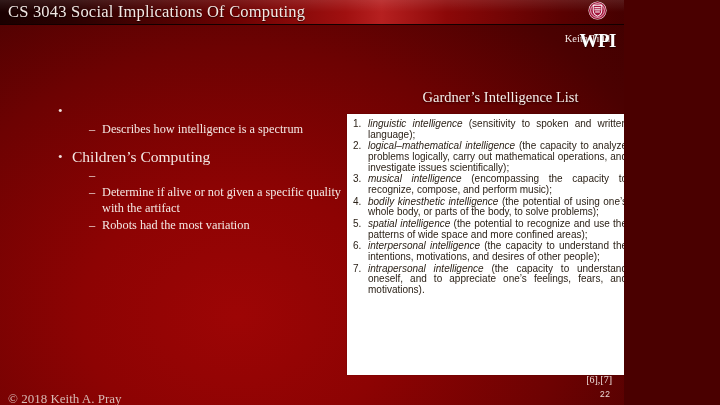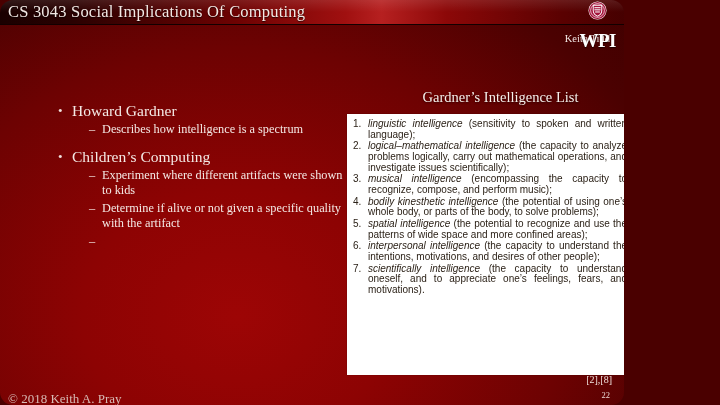--- a/index.html
+++ b/index.html
@@ -5,21 +5,20 @@
   html,body{margin:0;padding:0;}
   body{
     width:720px;height:405px;overflow:hidden;
     font-family:"Liberation Serif", serif;
     background:#4a0000;
   }
   #slide{
     position:relative;width:624px;height:405px;overflow:hidden;
     background:
       radial-gradient(ellipse 95% 120% at 38% 78%, #9d0505 0%, #8d0303 26%, #6d0202 55%, #4b0101 78%, #3a0000 100%);
-    border-radius: 13px;
   }
   
   #headerbar{
     position:absolute;left:0;top:0;width:720px;height:24px;
     background:linear-gradient(90deg,#1a0000 0%,#2a0101 10%,#6e0202 33%,#a01010 48%,#b62020 53%,#8c0808 62%,#5a0101 78%,#3a0000 92%,#200000 100%);
     border-bottom:1px solid #120000;
   }
   #headerbar:after{
     content:"";position:absolute;left:0;top:0;width:100%;height:50%;
     background:linear-gradient(180deg,rgba(255,255,255,.10),rgba(255,255,255,0));
@@ -70,21 +69,21 @@
     font-family:Liberation Sans, sans-serif;
   }
   #ilist li:before{
     counter-increment:it;content:counter(it) ".";
     position:absolute;left:2px;top:0;width:12px;text-align:left;
   }
   #ilist li .term{font-style:italic;}
   
   #refs{position:absolute;right:12px;top:374px;font-size:10px;color:#f0e2de;}
   #copyright{position:absolute;left:8px;top:391px;font-size:13px;color:#d9bdb7;}
-  #pagenum{position:absolute;right:14px;top:390px;font-size:8.5px;color:#e8d6d2;}
+  #pagenum{position:absolute;right:14px;top:390px;font-size:8.5px;color:#e8d6d2;font-family:Liberation Mono, monospace;}
 </style>
 </head>
 <body>
 
 <div id="slide">
 
   <div id="headerbar"></div>
 
   <div id="course-title">CS 3043 Social Implications Of Computing</div>
 
@@ -103,59 +102,58 @@
   </div>
 
   <div id="author">Keith Tidd</div>
 
 
   <div id="bullets">
 
     <div class="grp">
       <div class="lvl1">
         <span class="bullet">•</span>
-        <span>Howard Gardner</span>
       </div>
       <div class="lvl2">
         <span class="dash">–</span>
         <span class="txt">Describes how intelligence is a spectrum</span>
       </div>
     </div>
 
     <div class="grp">
       <div class="lvl1">
         <span class="bullet">•</span>
         <span>Children’s Computing</span>
       </div>
       <div class="lvl2">
         <span class="dash">–</span>
-        <span class="txt">Experiment where different artifacts were shown to kids</span>
       </div>
       <div class="lvl2">
         <span class="dash">–</span>
         <span class="txt">Determine if alive or not given a specific quality with the artifact</span>
       </div>
       <div class="lvl2">
         <span class="dash">–</span>
+        <span class="txt">Robots had the most variation</span>
       </div>
     </div>
 
   </div>
 
   <div id="panel-title">Gardner’s Intelligence List</div>
 
   <div id="whitebox">
     <ol id="ilist">
       <li><span class="term">linguistic intelligence</span><span> (sensitivity to spoken and written language);</span></li>
       <li><span class="term">logical–mathematical intelligence</span><span> (the capacity to analyze problems logically, carry out mathematical operations, and investigate issues scientifically);</span></li>
       <li><span class="term">musical intelligence</span><span> (encompassing the capacity to recognize, compose, and perform music);</span></li>
       <li><span class="term">bodily kinesthetic intelligence</span><span> (the potential of using one’s whole body, or parts of the body, to solve problems);</span></li>
       <li><span class="term">spatial intelligence</span><span> (the potential to recognize and use the patterns of wide space and more confined areas);</span></li>
       <li><span class="term">interpersonal intelligence</span><span> (the capacity to understand the intentions, motivations, and desires of other people);</span></li>
-      <li><span class="term">scientifically intelligence</span><span> (the capacity to understand oneself, and to appreciate one’s feelings, fears, and motivations).</span></li>
+      <li><span class="term">intrapersonal intelligence</span><span> (the capacity to understand oneself, and to appreciate one’s feelings, fears, and motivations).</span></li>
     </ol>
   </div>
 
-  <div id="refs">[2],[8]</div>
+  <div id="refs">[6],[7]</div>
   <div id="copyright">© 2018 Keith A. Pray</div>
   <div id="pagenum">22</div>
 
 </div>
 
 </body></html>

